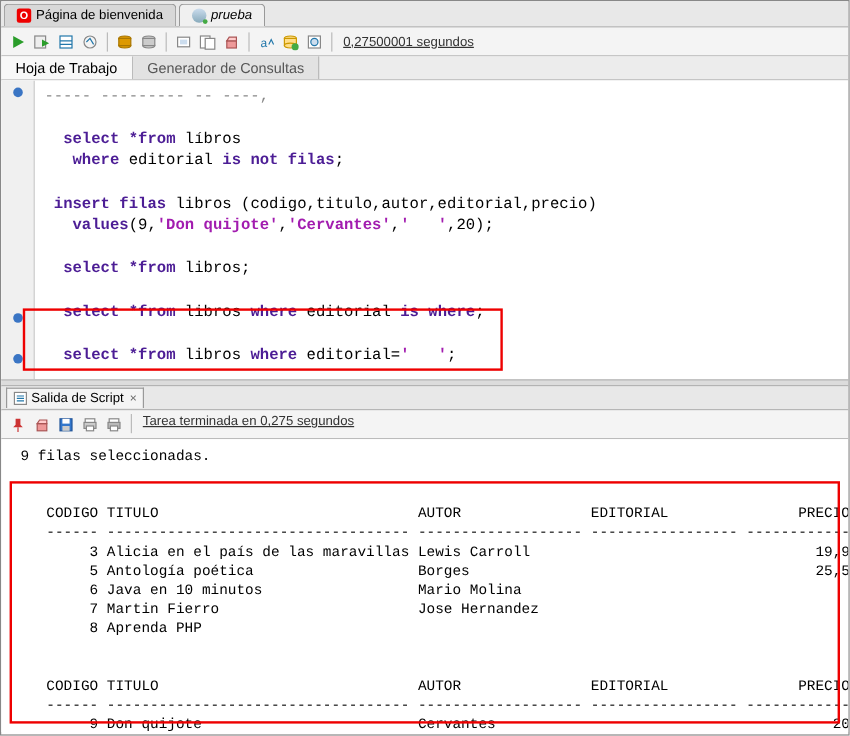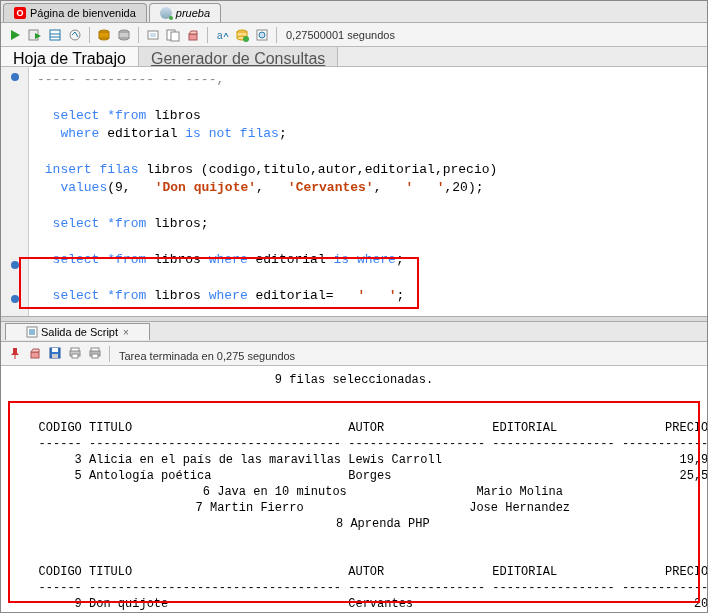--- a/index.html
+++ b/index.html
@@ -9,39 +9,39 @@
   .tab.inactive { background: #d8d8d8; }
   .tab .ico { width: 12px; height: 12px; display: inline-block; }
   .ico-o { background: #e00; color: #fff; font-weight: bold; text-align: center; line-height: 12px; font-size: 9px; border-radius: 2px; }
   .ico-sql { background: linear-gradient(#cde, #8ab); border-radius: 50%; position: relative; }
   .ico-sql::after { content: ""; position: absolute; width: 4px; height: 4px; background: #4a4; border-radius: 50%; right: -1px; bottom: -1px; }
   .italic { font-style: italic; }
   .toolbar { display: flex; align-items: center; gap: 2px; padding: 3px 5px; background: #f4f4f4; border-bottom: 1px solid #bbb; height: 24px; }
   .tbtn { width: 18px; height: 18px; display: inline-flex; align-items: center; justify-content: center; border-radius: 2px; cursor: pointer; }
   .sep { width: 1px; height: 16px; background: #bbb; margin: 0 3px; }
   .svg { width: 14px; height: 14px; }
-  .timing { font-size: 11px; color: #333; margin-left: 4px; }
+  .timing { font-size: 11px; color: #333; margin-left: 4px; text-decoration: underline; }
   .subtabs { display: flex; background: #ececec; border-bottom: 1px solid #bbb; height: 20px; }
-  .subtab { padding: 3px 12px; border-right: 1px solid #bbb; background: #f8f8f8; font-size: 16px; }
-  .subtab.inact { background: #e2e2e2; color: #555; text-decoration: underline; }
+  .subtab { padding: 3px 12px; border-right: 1px solid #bbb; background: #f8f8f8; font-size: 12px; }
+  .subtab.inact { background: #e2e2e2; color: #555; }
   .editor { position: relative; background: #fff; height: 249px; overflow: hidden; }
   .gutter { position: absolute; left: 0; top: 0; bottom: 0; width: 28px; background: #f0f0f0; border-right: 1px solid #ccc; }
   .gutter .dot { width: 8px; height: 8px; background: #3a75c4; border-radius: 50%; position: absolute; left: 10px; }
   .code { font-family: "Courier New", monospace; font-size: 13px; line-height: 18px; padding: 4px 0 0 36px; white-space: pre; color: #000; }
-  .kw { color: #3b82f6; font-weight: normal; }
-  .str { color: #c2410c; font-weight: bold; margin-left: 24px; }
+  .kw { color: #4c1d95; font-weight: bold; }
+  .str { color: #a21caf; font-weight: bold; }
   .cut { color: #888; }
   .redbox { position: absolute; border: 2px solid #e00; pointer-events: none; }
   .rb1 { left: 18px; top: 190px; width: 400px; height: 52px; }
   .splitter { height: 6px; background: #dcdcdc; border-top: 1px solid #aaa; border-bottom: 1px solid #aaa; }
   .outtab { display: flex; align-items: center; background: #e8e8e8; border-bottom: 1px solid #aaa; height: 20px; padding-left: 4px; }
-  .outtab .ot { display: flex; align-items: center; gap: 3px; padding: 2px 20px; background: #f4f4f4; border: 1px solid #999; border-bottom: none; font-size: 11px; }
+  .outtab .ot { display: flex; align-items: center; gap: 3px; padding: 2px 5px; background: #f4f4f4; border: 1px solid #999; border-bottom: none; font-size: 11px; }
   .outtab .x { color: #666; cursor: pointer; margin-left: 2px; font-size: 10px; }
-  .outtoolbar { display: flex; align-items: flex-end; gap: 2px; padding: 3px 5px; background: #f4f4f4; border-bottom: 1px solid #bbb; height: 24px; }
-  .output { position: relative; font-family: "Courier New", monospace; font-size: 12px; line-height: 16px; padding: 6px 16px; background: #fff; height: 244px; white-space: pre; overflow: hidden; text-align: center; }
+  .outtoolbar { display: flex; align-items: flex-start; gap: 2px; padding: 3px 5px; background: #f4f4f4; border-bottom: 1px solid #bbb; height: 24px; }
+  .output { position: relative; font-family: "Courier New", monospace; font-size: 12px; line-height: 16px; padding: 6px 16px; background: #fff; height: 244px; white-space: pre; overflow: hidden; }
   .rb2 { left: 7px; top: 35px; width: 692px; height: 202px; }
 </style>
 </head>
 <body>
 
 <div class="tabbar">
   <div class="tab inactive">
     <span class="ico ico-o">O</span>
     <span>Página de bienvenida</span>
   </div>

